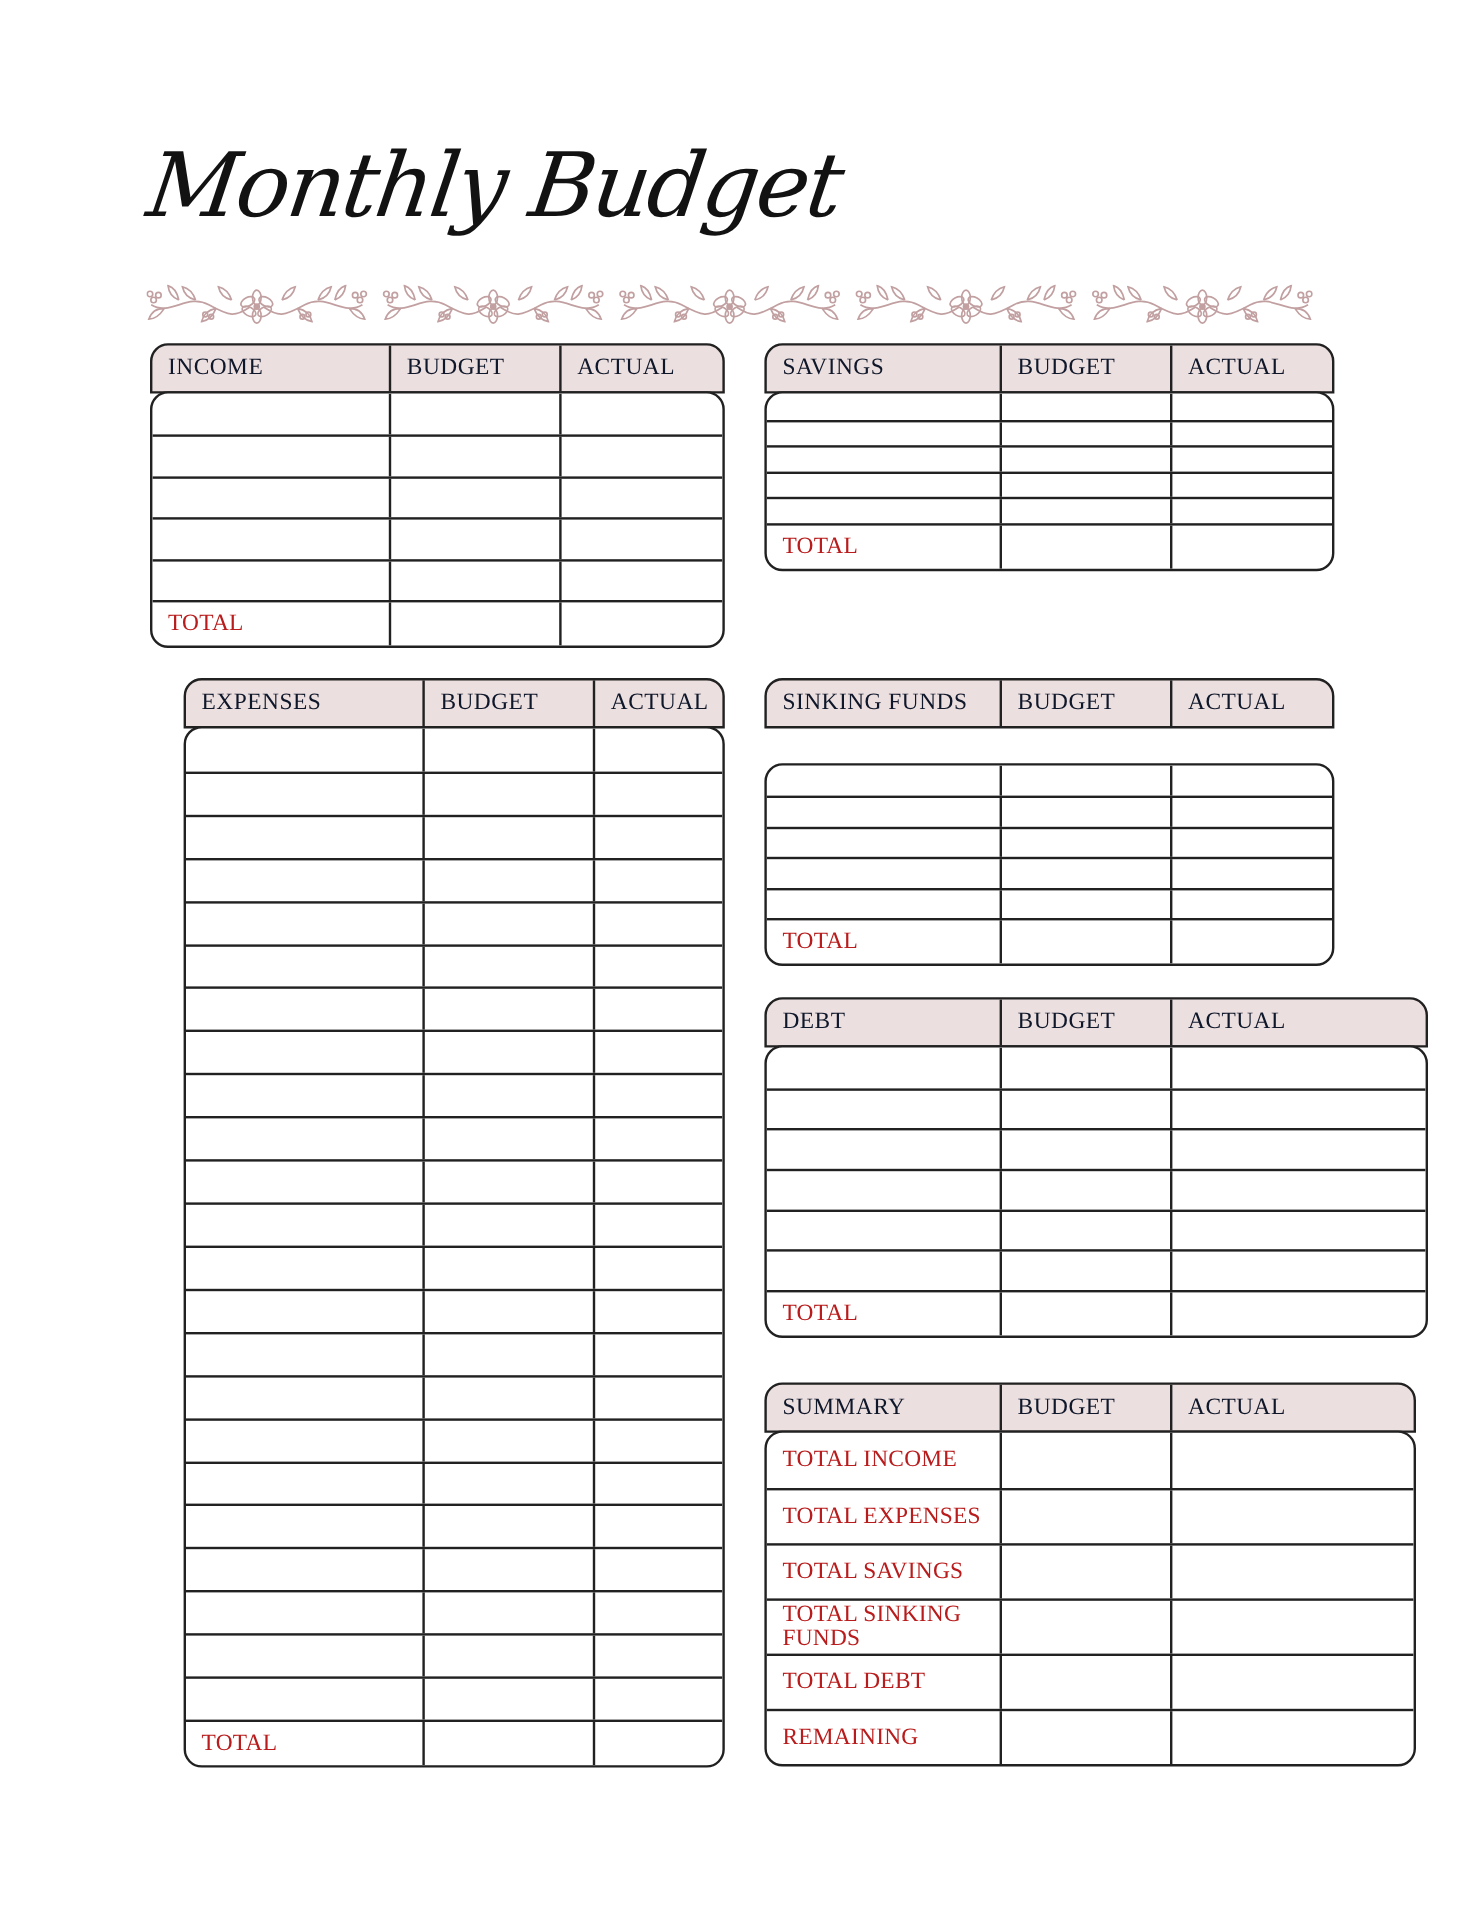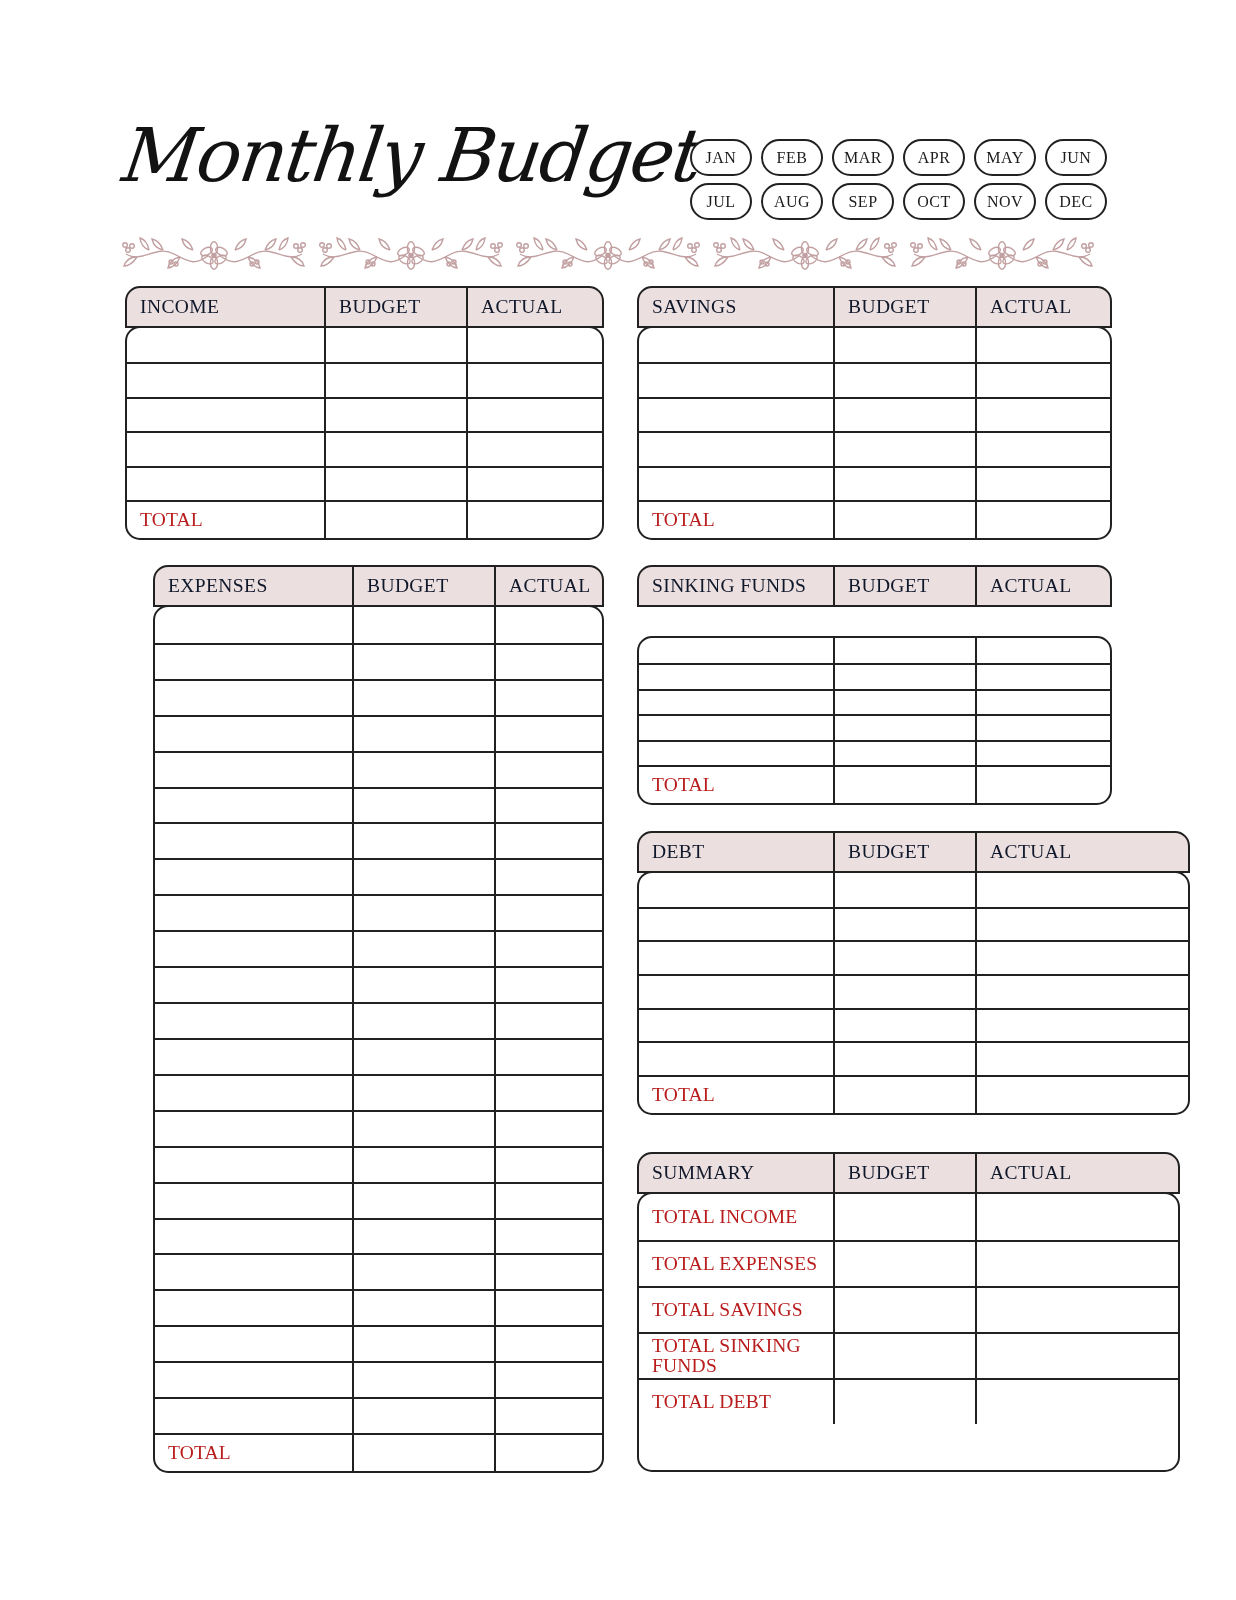--- a/index.html
+++ b/index.html
@@ -51,21 +51,21 @@
   }
 
   
   .btable{
     position:absolute;
     box-sizing:border-box;
     display:flex;flex-direction:column;
   }
   #t-income  {left:125px;top:286px;width:479px;height:254px;--c1:197px;--c2:142px;}
   #t-expenses{left:125px;top:565px;width:479px;height:908px;padding-left:28px;--c1:197px;--c2:142px;}
-  #t-savings {left:637px;top:286px;width:475px;height:254px;--c1:194px;--c2:142px;}
+  #t-savings {left:637px;top:286px;width:475px;height:190px;--c1:194px;--c2:142px;}
   #t-sinking {left:637px;top:565px;width:475px;height:240px;gap:31px;--c1:194px;--c2:142px;}
   #t-debt    {left:637px;top:831px;width:553px;height:284px;--c1:194px;--c2:142px;}
   #t-summary {left:637px;top:1152px;width:543px;height:320px;border-radius:32px;--c1:194px;--c2:142px;}
 
   .t-head{
     flex:0 0 42px;height:42px;
     box-sizing:border-box;
     background:var(--hbg,#ecdfdf);
     border:2px solid var(--bd,#212121);
     border-radius:15px 15px 0 0;
@@ -109,34 +109,20 @@
     color:#b91c1c;
   }
 </style>
 </head>
 <body>
 
 <div class="page" style="--hbg: #ecdfdf; --bd: #212121; --dv: #c2a0a1; --tx: #1b1b1b;">
 
   <h1 class="title">Monthly Budget</h1>
 
-  <div class="months" id="months">
-      <div class="pill">JAN</div>
-      <div class="pill">FEB</div>
-      <div class="pill">MAR</div>
-      <div class="pill">APR</div>
-      <div class="pill">MAY</div>
-      <div class="pill">JUN</div>
-      <div class="pill">JUL</div>
-      <div class="pill">AUG</div>
-      <div class="pill">SEP</div>
-      <div class="pill">OCT</div>
-      <div class="pill">NOV</div>
-      <div class="pill">DEC</div>
-    </div>
 
   <div class="divider">
     <svg width="972" height="38" viewBox="0 0 972 38" xmlns="http://www.w3.org/2000/svg">
       <defs>
         <g id="halfvine" stroke="currentColor" fill="none" stroke-width="1.4">
           <path d="M4,17 C 20,27 34,7 52,17 S 74,27 86,19"></path>
           <path d="M15,20 q-6,9 -13,9 q3,-9 13,-9"></path>
           <path d="M27,13 q-2,-10 -9,-12 q1,9 9,12"></path>
           <path d="M41,13 q-3,-9 -11,-11 q2,9 11,11"></path>
           <path d="M58,20 q-4,10 -12,11 q2,-9 12,-11"></path>
@@ -490,16 +476,21 @@
         <div class="t-row">
           <div class="cell label-cell">TOTAL SINKING FUNDS</div>
           <div class="cell"></div>
           <div class="cell"></div>
         </div>
         <div class="t-row">
           <div class="cell label-cell">TOTAL DEBT</div>
           <div class="cell"></div>
           <div class="cell"></div>
         </div>
+        <div class="t-row">
+          <div class="cell label-cell">REMAINING</div>
+          <div class="cell"></div>
+          <div class="cell"></div>
+        </div>
       </div>
   </div>
 
 </div>
 
 </body></html>

